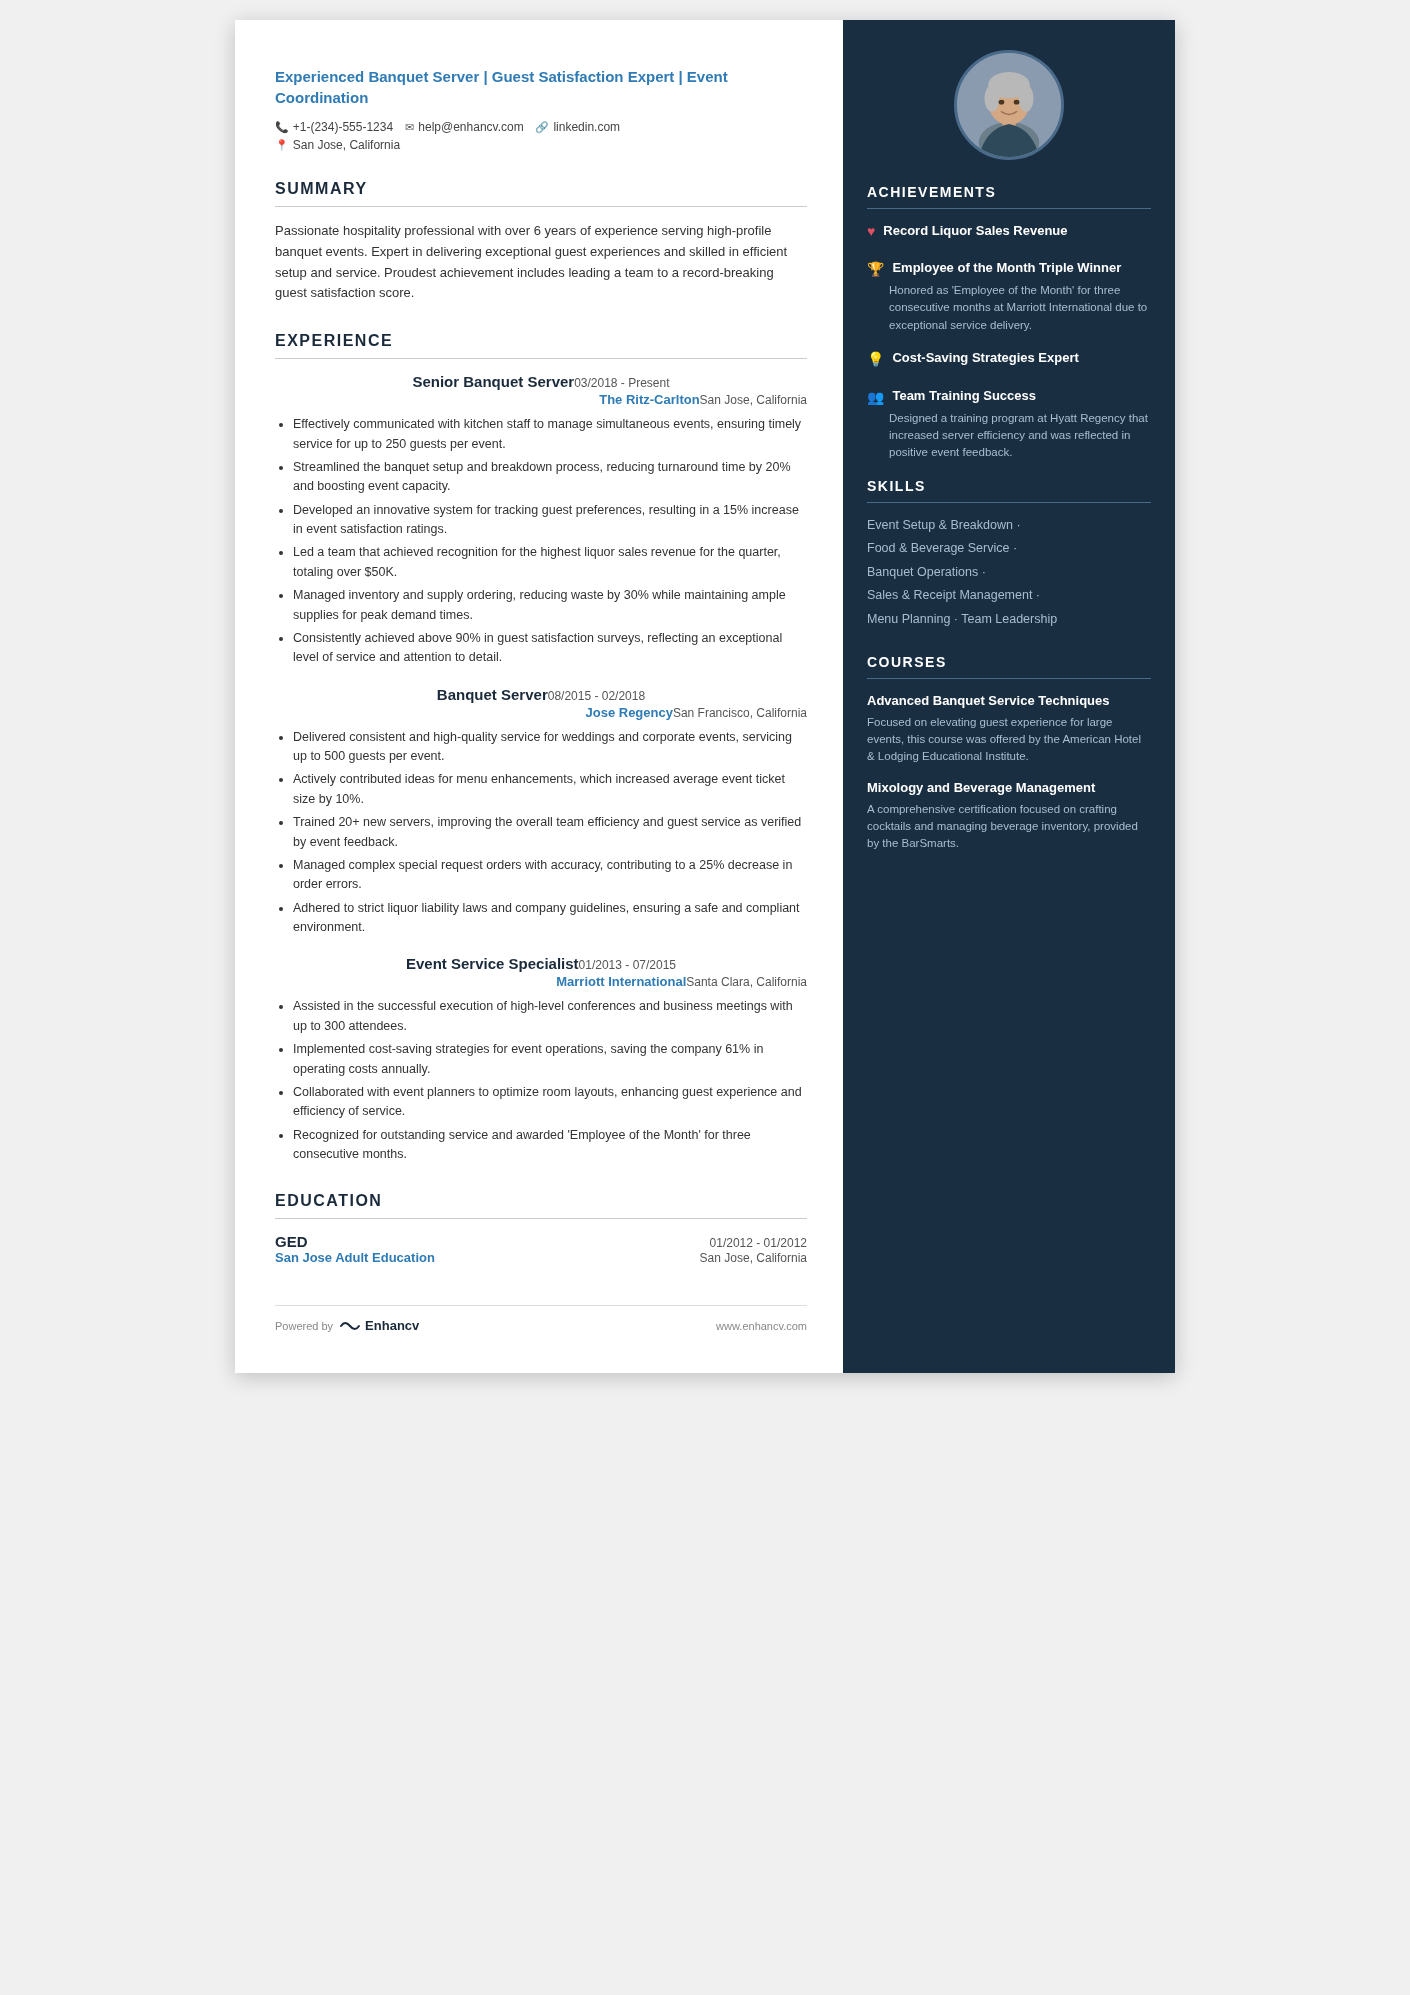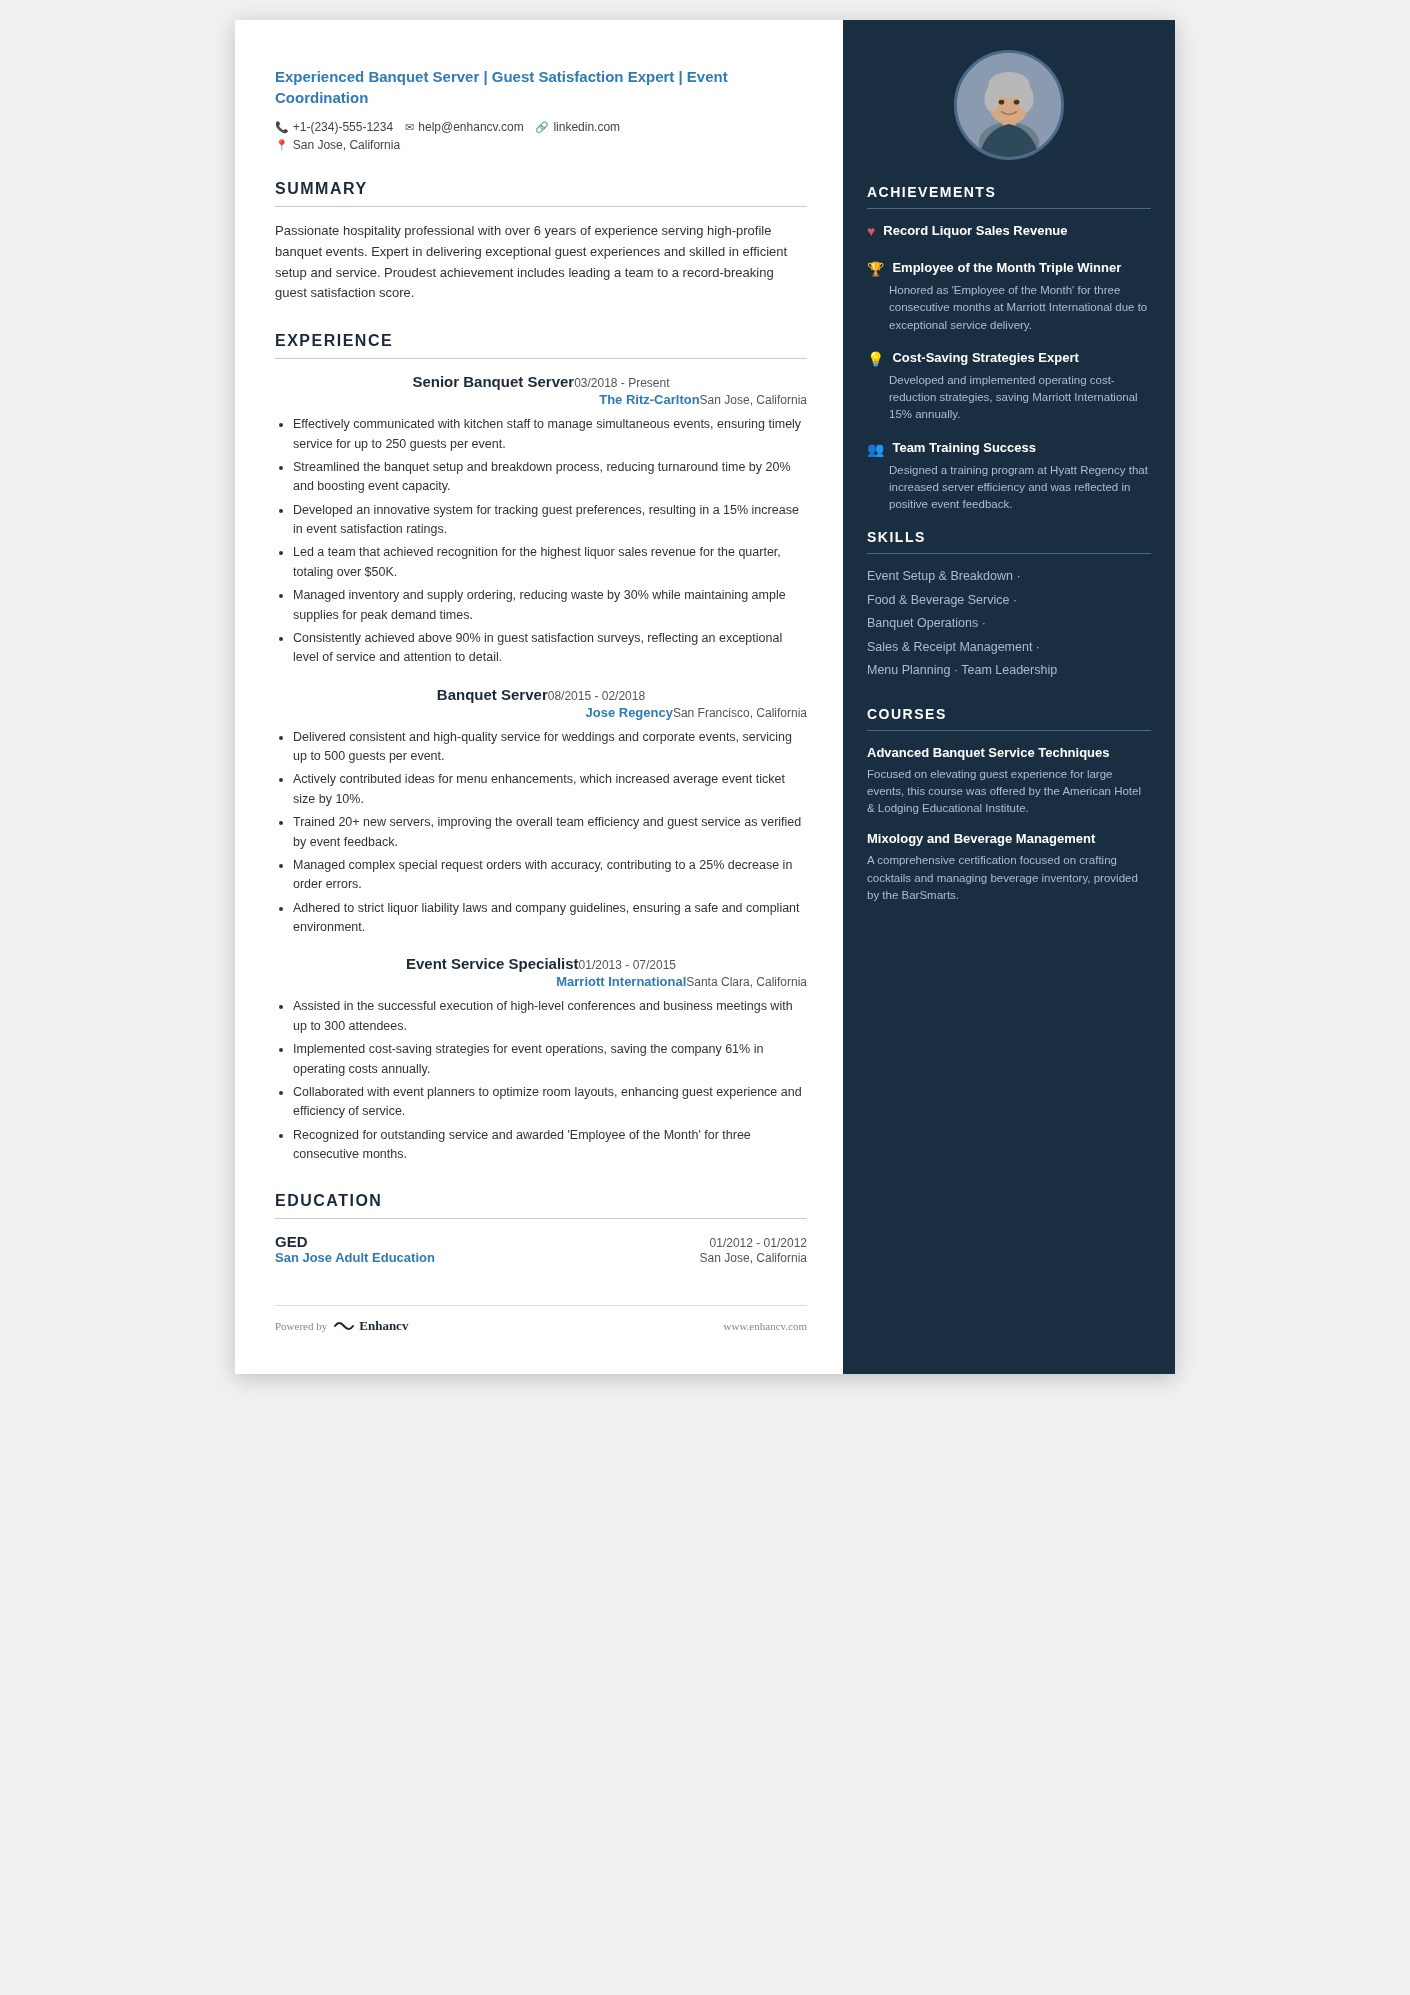--- a/index.html
+++ b/index.html
@@ -179,21 +179,21 @@
     
     .footer-bar {
       margin-top: 40px;
       padding-top: 12px;
       border-top: 1px solid #ddd;
       display: flex;
       justify-content: space-between;
       align-items: center;
       font-size: 11px;
       color: #888;
-      font-family: Liberation Serif, serif;
+      font-family: Liberation Sans, sans-serif;
     }
     .footer-logo {
       display: flex;
       align-items: center;
       gap: 6px;
     }
     .enhancv-logo {
       display: flex;
       align-items: center;
       gap: 4px;
@@ -462,21 +462,20 @@
         <span class="achievement-title">Employee of the Month Triple Winner</span>
       </div>
       <p class="achievement-desc">Honored as 'Employee of the Month' for three consecutive months at Marriott International due to exceptional service delivery.</p>
     </div>
 
     <div class="achievement-item">
       <div class="achievement-header">
         <span class="achievement-icon" style="color:#8ab0d0;">💡</span>
         <span class="achievement-title">Cost-Saving Strategies Expert</span>
       </div>
-      <p class="achievement-desc">Developed and implemented operating cost-reduction strategies, saving Marriott International 15% annually.</p>
     </div>
 
     <div class="achievement-item">
       <div class="achievement-header">
         <span class="achievement-icon" style="color:#8ab0d0;">👥</span>
         <span class="achievement-title">Team Training Success</span>
       </div>
       <p class="achievement-desc">Designed a training program at Hyatt Regency that increased server efficiency and was reflected in positive event feedback.</p>
     </div>
 

